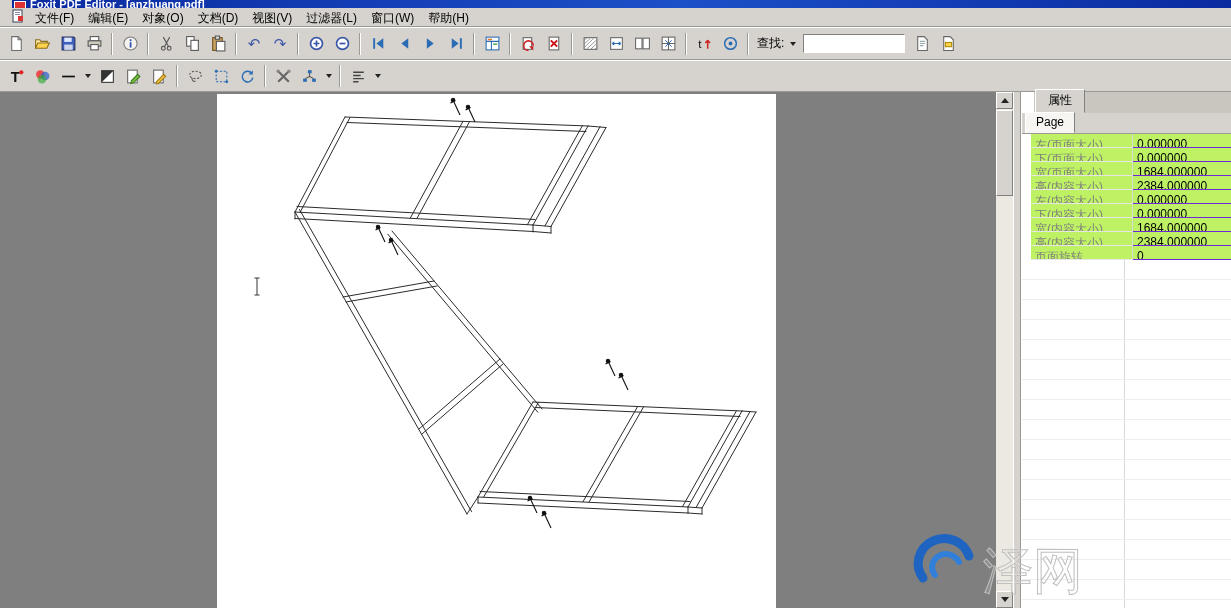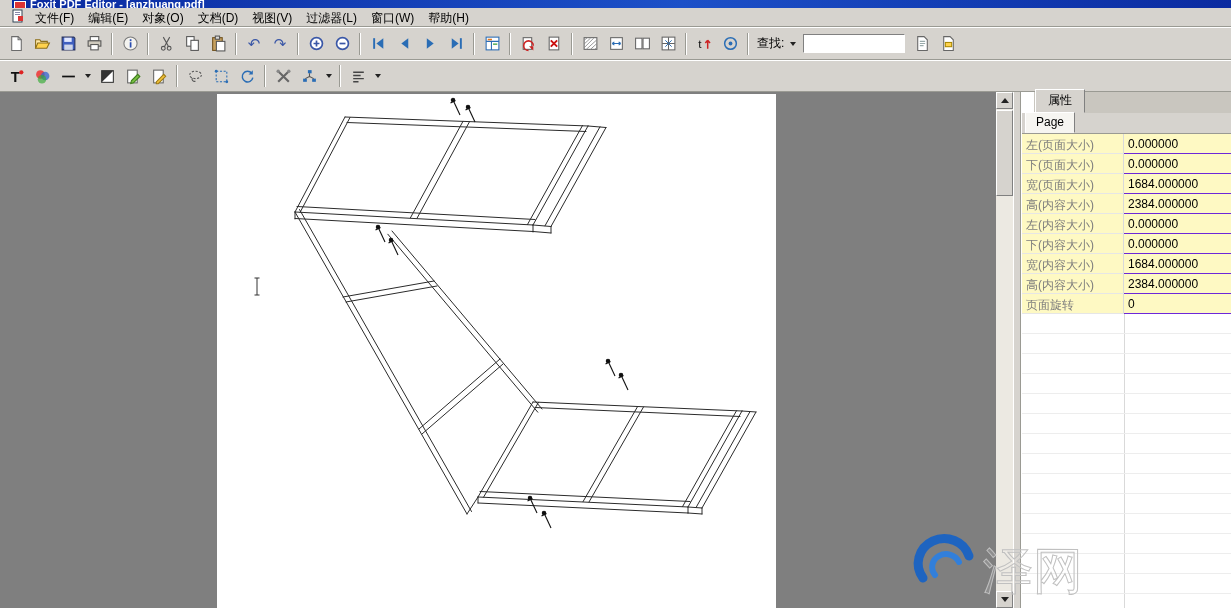--- a/index.html
+++ b/index.html
@@ -61,21 +61,21 @@
     padding:2px 12px 3px 12px; font-size:12px; }
   .strip2 { height:21px; background:#d6d3ce; display:flex; align-items:flex-end; padding-left:3px;
     border-bottom:1px solid #9a9a93; }
   .page-tab { background:#f6f5f1; border:1px solid; border-color:#fff #808080 transparent #fff;
     padding:2px 10px 3px 10px; font-size:12px; }
   .grid-header { display:flex; height:20px; background:#d6d3ce; }
   .hcell { padding:2px 4px; border-top:1px solid #fff; border-left:1px solid #fff;
     border-right:1px solid #808080; border-bottom:1px solid #808080; overflow:hidden; white-space:nowrap; }
   .hcell.name { width:102px; }
   .hcell.val { flex:1; }
-  .grid-row { display:flex; height:20px; background:#fef9c3; }
+  .grid-row { display:flex; height:14px; background:#bef264;margin-left:9px; }
   .cell { padding:3px 4px; overflow:hidden; white-space:nowrap; }
   .cell.name { width:102px; color:#7d7d7d; border-right:1px solid #d9d9d9; border-bottom:1px solid #e6e6e6; }
   .cell.val { flex:1; color:#000; border-bottom:1px solid #6d28d9; }
   .grid-empty { flex:1; background-color:#fff;
     background-image:repeating-linear-gradient(to bottom, transparent 0 19px, #ededed 19px 20px),
                      linear-gradient(#d9d9d9,#d9d9d9);
     background-size:100% 100%, 1px 100%;
     background-position:0 0, 102px 0;
     background-repeat:repeat, no-repeat; }
 

